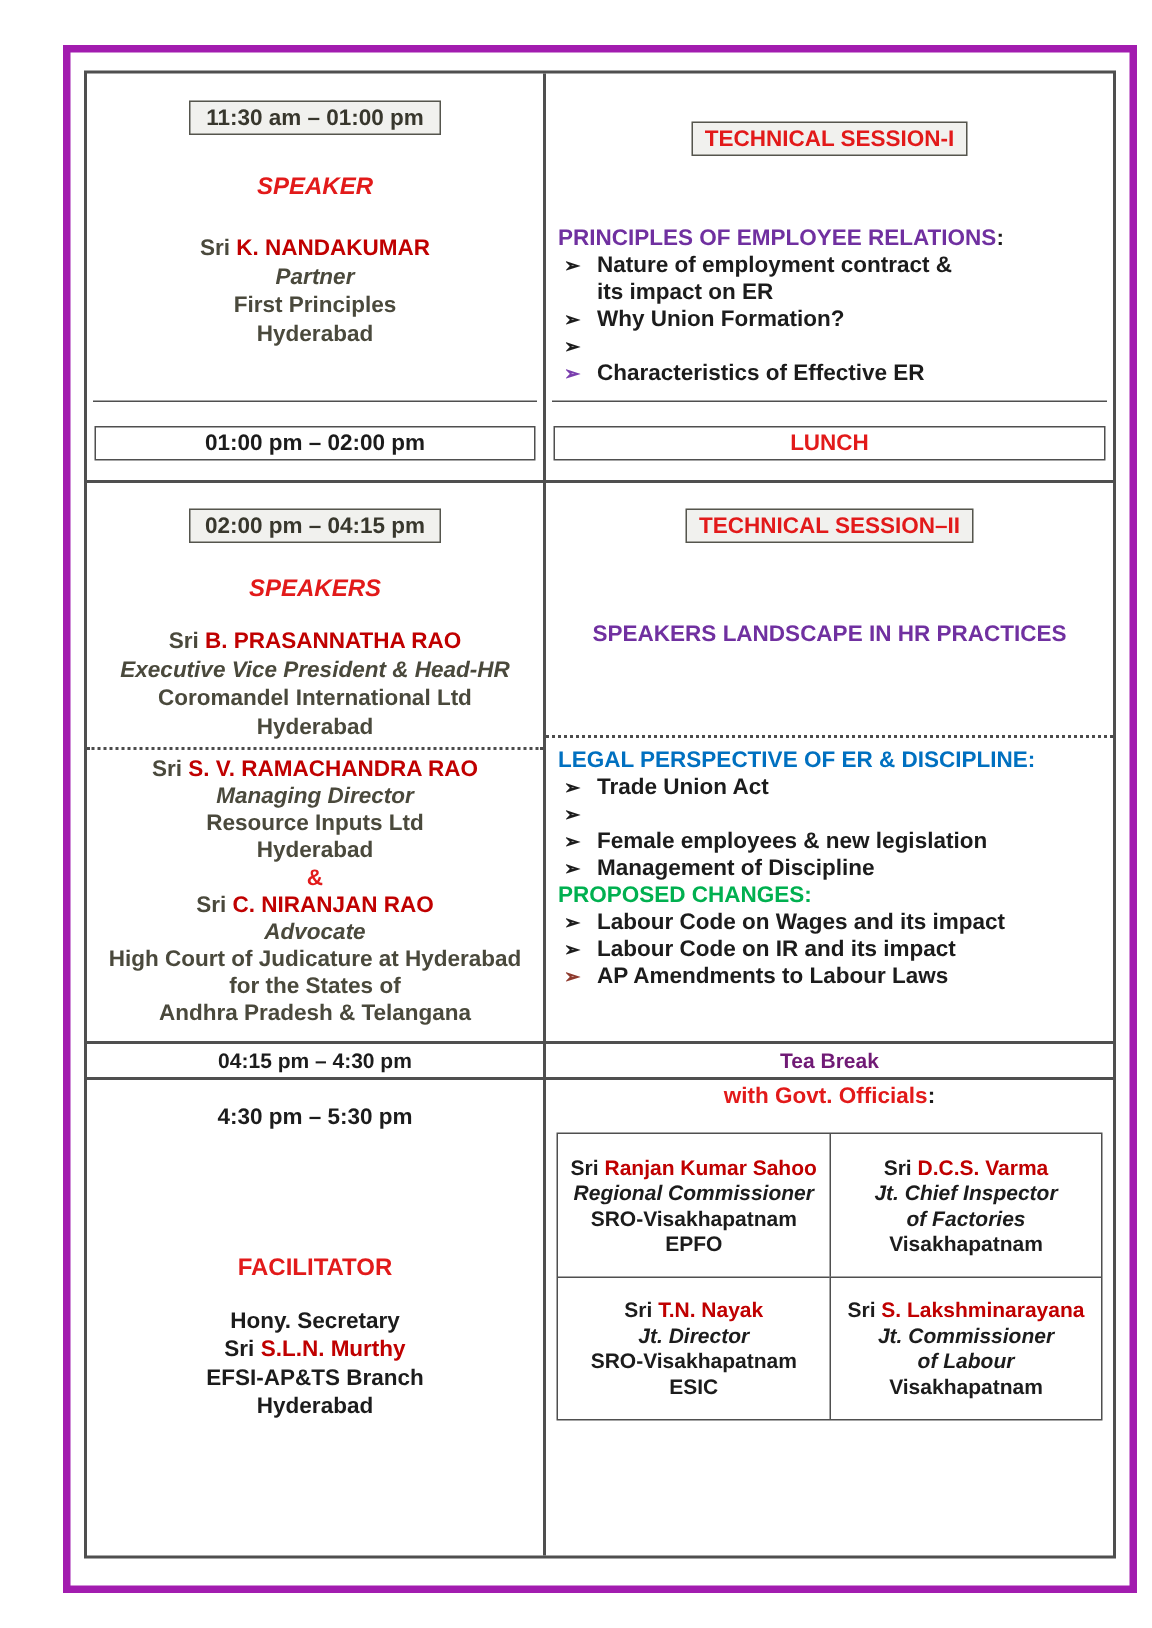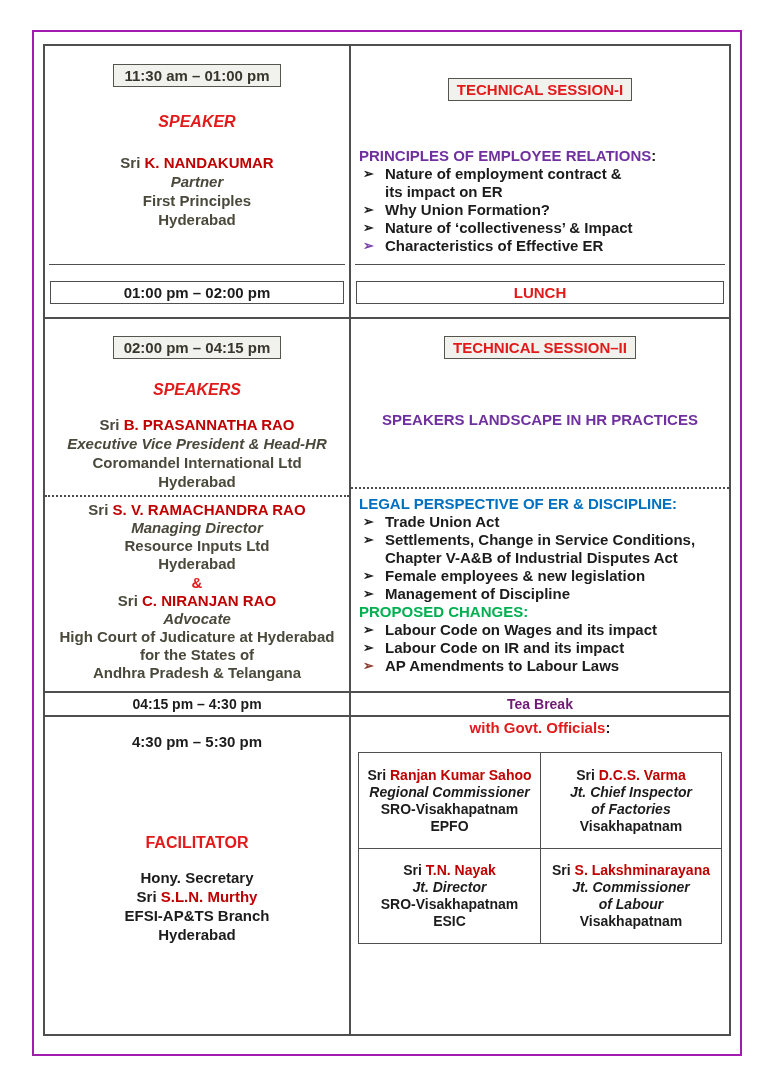--- a/index.html
+++ b/index.html
@@ -1,19 +1,19 @@
 <!DOCTYPE html>
 <html><head>
 <meta charset="utf-8">
 <style>
   html,body{margin:0;padding:0;background:#fff;}
   .page{position:relative;width:768px;height:1085px;background:#ffffff;
         font-family:"Liberation Sans", sans-serif;overflow:hidden;}
-  .outer-frame{position:absolute;left:32px;top:30px;width:706px;height:1022px;
-        border:2px solid #a21caf;}
+  .outer-frame{position:absolute;left:42px;top:30px;width:706px;height:1022px;
+        border:5px solid #a21caf;}
   .agenda-table{position:absolute;left:9px;top:12px;width:688px;height:992px;
         border:2px solid #4f4f4f;box-sizing:border-box;
         display:grid;grid-template-columns:306px 1fr;
         grid-template-rows:273px 374px 24px auto;}
   .cell{box-sizing:border-box;display:flex;flex-direction:column;
         text-align:center;font-weight:bold;color:#1c1c1c;font-size:15px;}
   .col-left{border-right:2px solid #4f4f4f;}
   .row-edge{border-bottom:2px solid #4f4f4f;}
 
   .timebox{display:inline-block;align-self:center;margin-top:18px;
@@ -99,21 +99,20 @@
               <span class="bmark">➢</span>
               <span class="btext">Nature of employment contract &amp;
 its impact on ER</span>
             </div>
           <div class="bullet">
               <span class="bmark">➢</span>
               <span class="btext">Why Union Formation?</span>
             </div>
           <div class="bullet">
               <span class="bmark">➢</span>
-              <span class="btext">Nature of ‘collectiveness’ &amp; Impact</span>
             </div>
           <div class="bullet">
               <span class="bmark purple">➢</span>
               <span class="btext">Characteristics of Effective ER</span>
             </div>
         </div>
         <div class="footer">
           <div class="hrline"></div>
           <div class="rowbox red">LUNCH</div>
         </div>
@@ -148,22 +147,20 @@
         <div class="topic-heading c-purple gap-xl">SPEAKERS LANDSCAPE IN HR PRACTICES</div>
         <div class="dotline gap-dot2"></div>
         <div class="topic-wrap" style="margin-top:2px;">
           <div class="topic-heading c-blue">LEGAL PERSPECTIVE OF ER &amp; DISCIPLINE:</div>
           <div class="bullet">
               <span class="bmark">➢</span>
               <span class="btext">Trade Union Act</span>
             </div>
           <div class="bullet">
               <span class="bmark">➢</span>
-              <span class="btext">Settlements, Change in Service Conditions,
-Chapter V-A&amp;B of Industrial Disputes Act</span>
             </div>
           <div class="bullet">
               <span class="bmark">➢</span>
               <span class="btext">Female employees &amp; new legislation</span>
             </div>
           <div class="bullet">
               <span class="bmark">➢</span>
               <span class="btext">Management of Discipline</span>
             </div>
           <div class="topic-heading c-green">PROPOSED CHANGES:</div>

